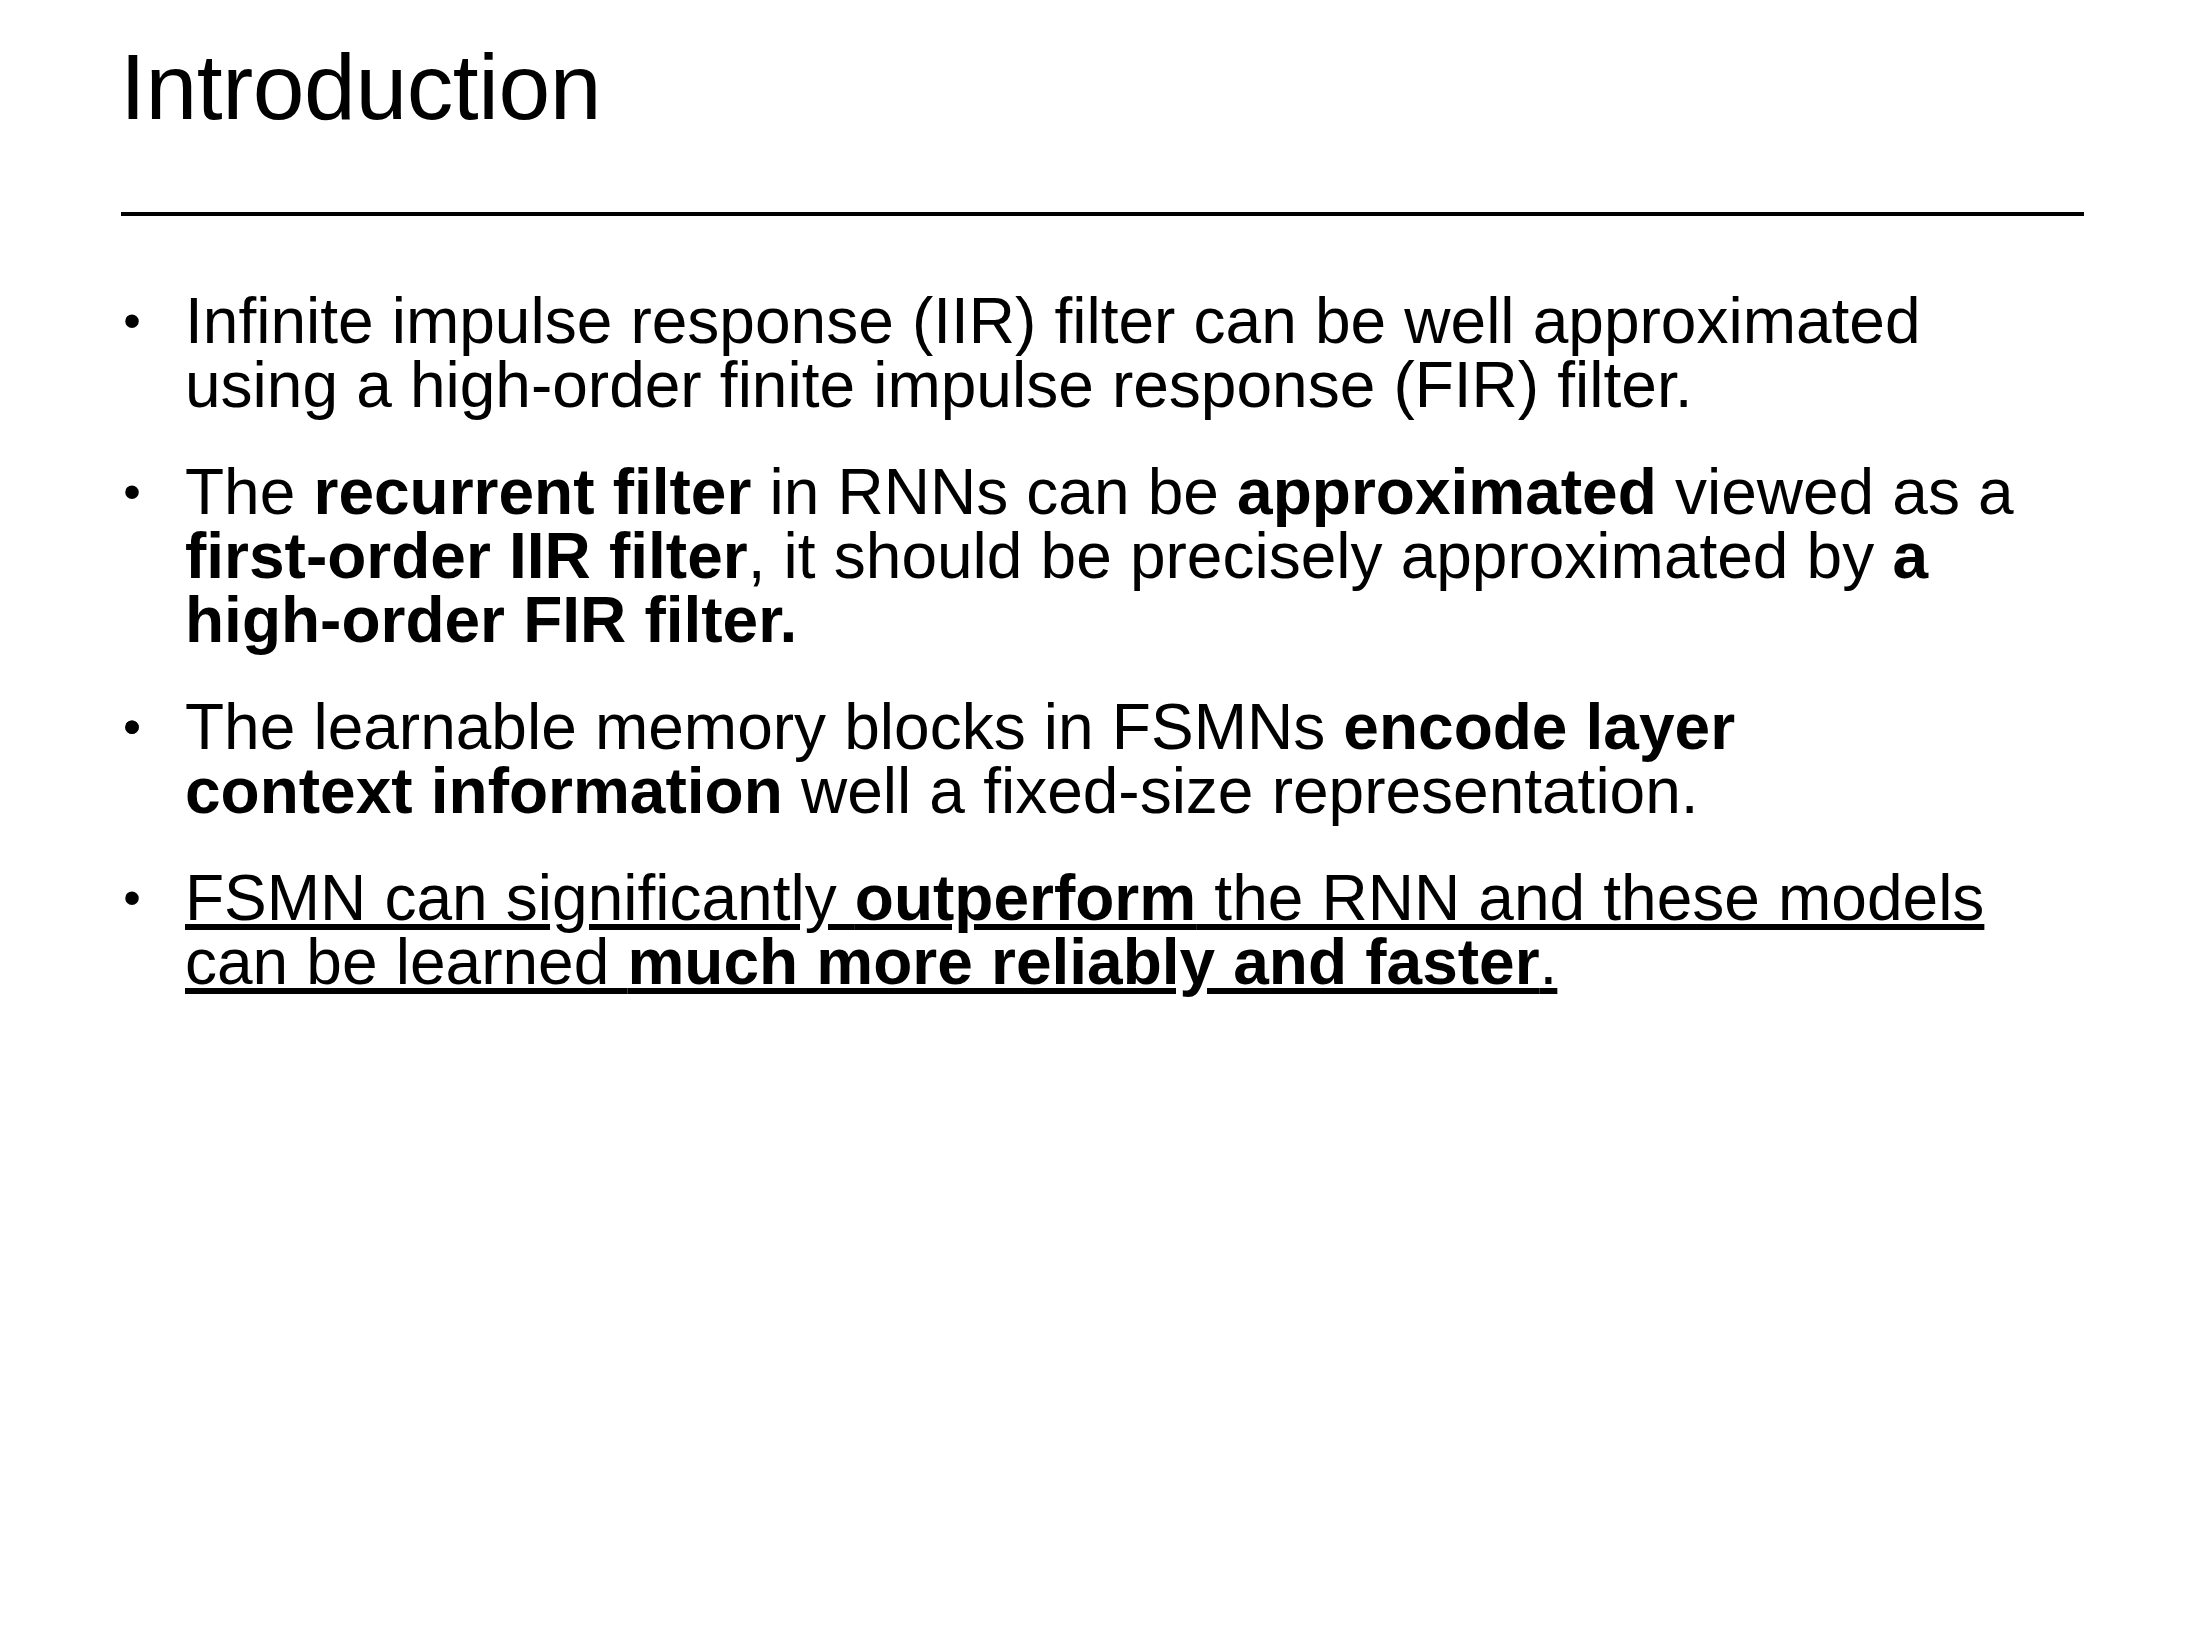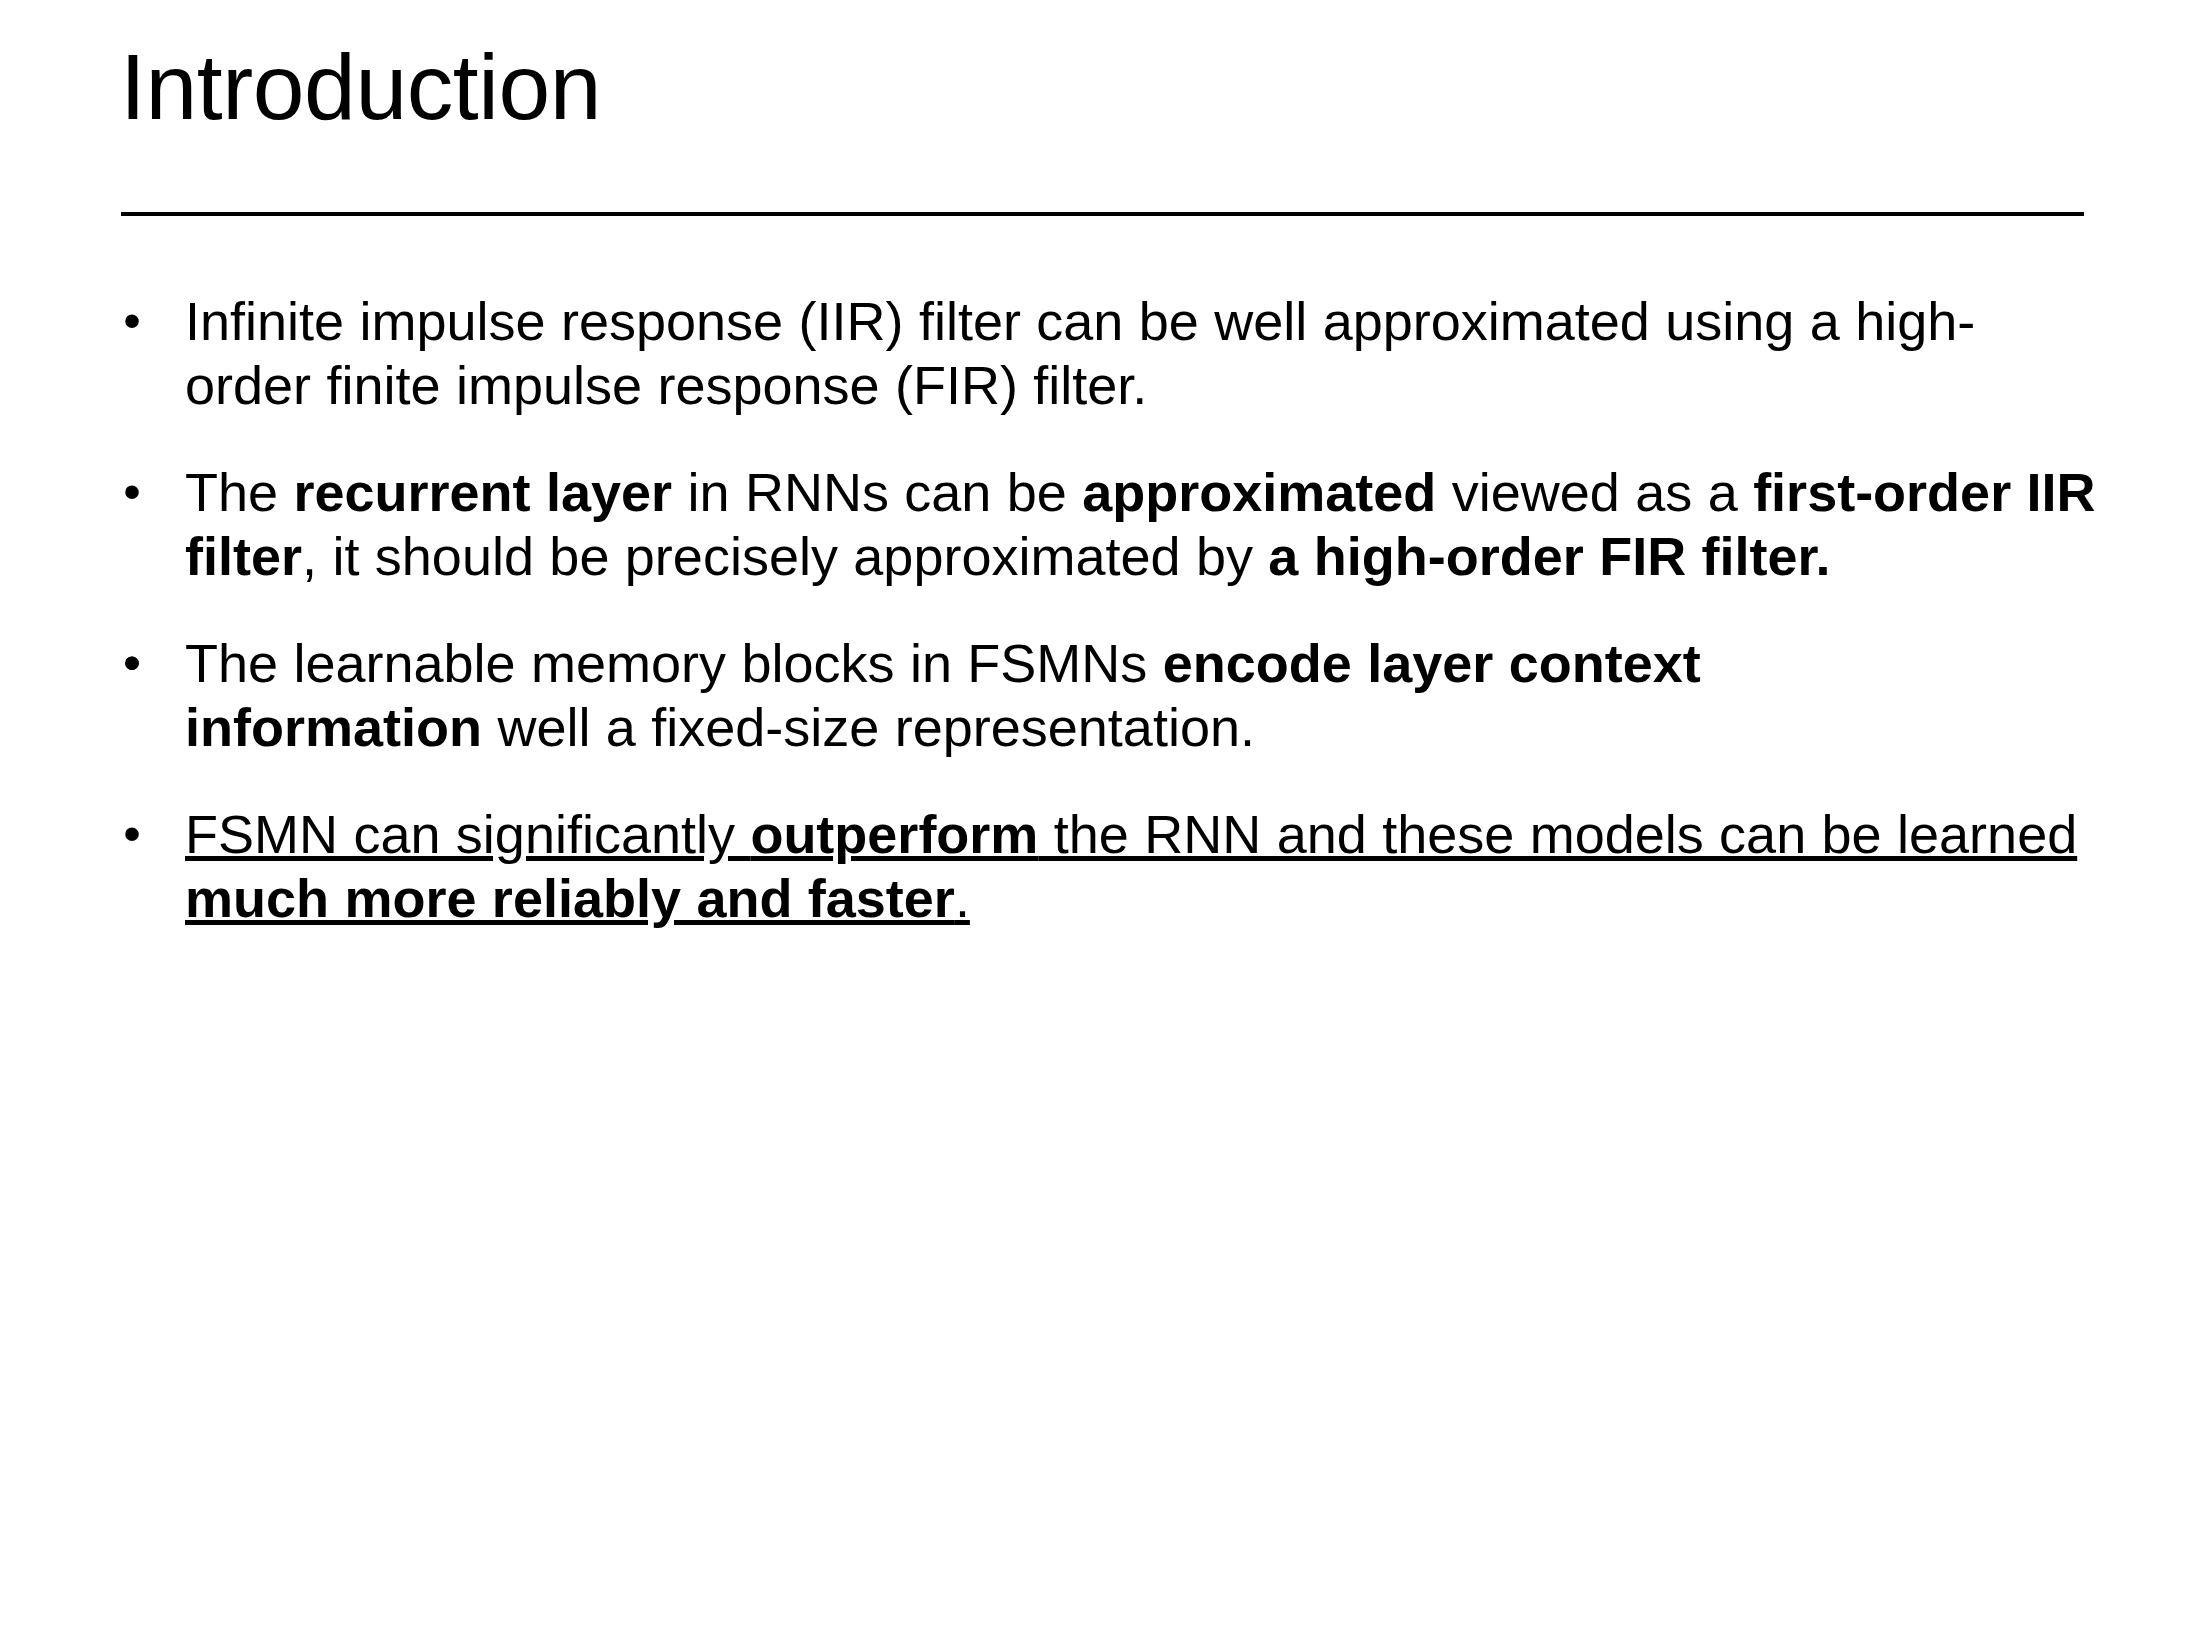--- a/index.html
+++ b/index.html
@@ -66,21 +66,21 @@
     font-size: 50px;
     line-height: 64px;
     text-align: left;
     color: #000000;
     user-select: none;
   }
 
   .bullet-text {
     display: block;
     margin-left: 65px;
-    font-size: 54px;
+    font-size: 64px;
     line-height: 64px;
     font-weight: 400;
     color: #000000;
     text-align: left;
     word-spacing: 0.4px;
   }
 
   .bullet-text b {
     font-weight: 700;
   }
@@ -103,21 +103,21 @@
 
   <div class="body">
 
     <div class="bullet-row">
       <span class="bullet-marker">•</span>
       <span class="bullet-text w-1"><span>Infinite impulse response (IIR) filter can be well approximated using a high-order finite impulse response (FIR) filter.</span></span>
     </div>
 
     <div class="bullet-row">
       <span class="bullet-marker">•</span>
-      <span class="bullet-text w-2"><span>The </span><b>recurrent layer</b><span> in RNNs can be </span><b>approximated</b><span> viewed as a </span><b>first-order IIR filter</b><span>, it should be precisely approximated by </span><b>a high-order FIR filter.</b></span>
+      <span class="bullet-text w-2"><span>The </span><b>recurrent filter</b><span> in RNNs can be </span><b>approximated</b><span> viewed as a </span><b>first-order IIR filter</b><span>, it should be precisely approximated by </span><b>a high-order FIR filter.</b></span>
     </div>
 
     <div class="bullet-row">
       <span class="bullet-marker">•</span>
     </div>
 
     <div class="bullet-row">
       <span class="bullet-marker">•</span>
       <span class="bullet-text w-4"><span>The learnable memory blocks in FSMNs </span><b>encode layer context information</b><span> well a fixed-size representation.</span></span>
     </div>

